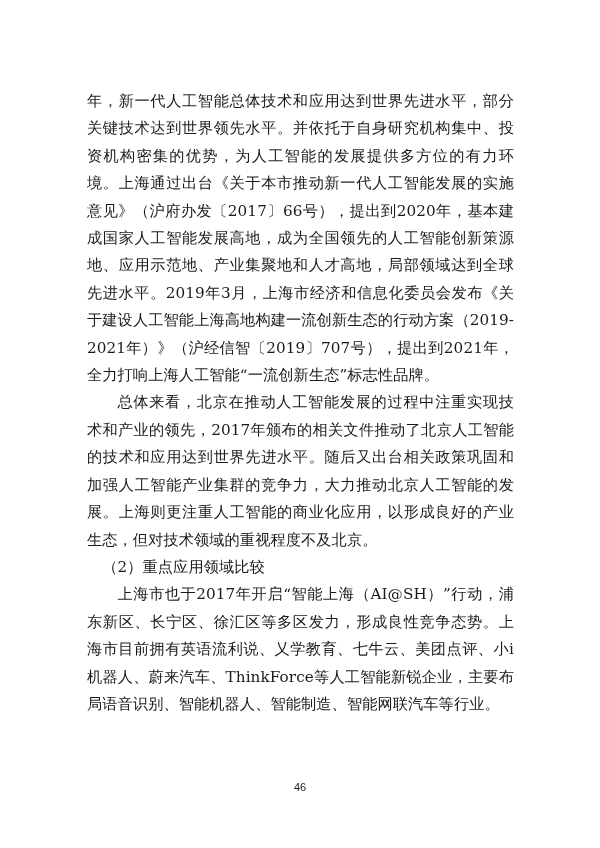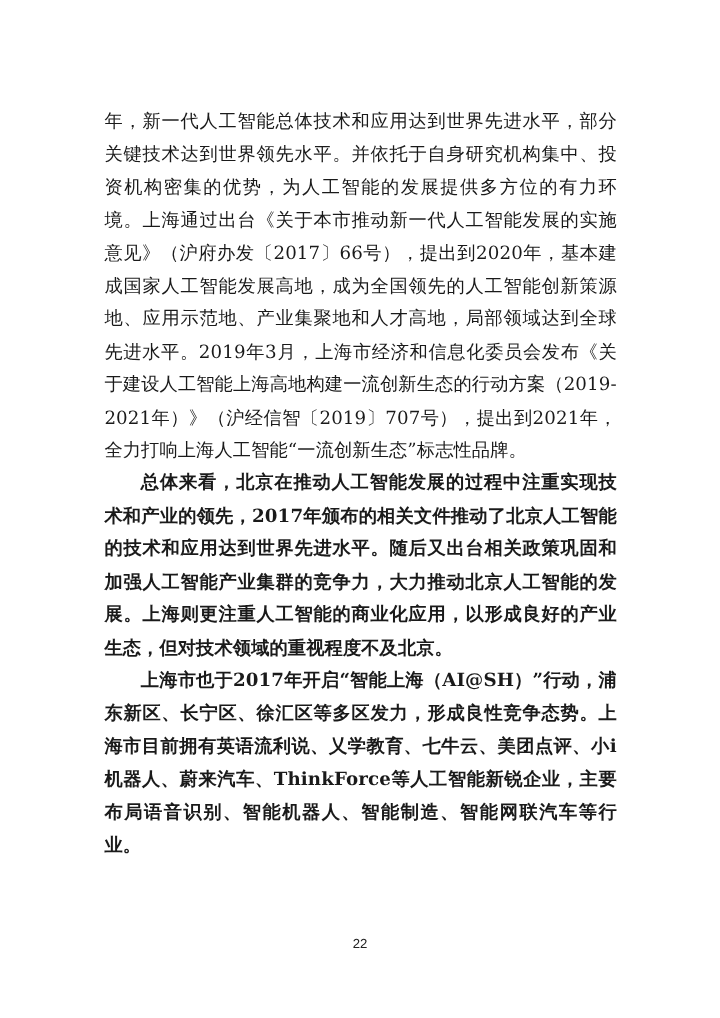--- a/index.html
+++ b/index.html
@@ -11,35 +11,36 @@
     width: 427px;
     font-family: "DejaVu Serif", "Liberation Serif", serif;
     font-size: 15.2px;
     line-height: 27.4px;
     color: #1a1a1a;
     text-align: justify;
     text-justify: inter-character;
     letter-spacing: 0.1px;
   }
   .page p { margin: 0; }
-  .indent { text-indent: 2em; font-weight: bold; }
+  .indent { text-indent: 2em; }
   .heading { text-indent: 1em; }
   .page-number {
     position: absolute;
     left: 0; width: 600px;
     top: 781px;
     text-align: center;
     font-family: "Liberation Sans", "DejaVu Sans", sans-serif;
     font-size: 11px;
     color: #222;
   }
 </style>
 </head>
 <body>
 
 <div class="page">
   <p>年，新一代人工智能总体技术和应用达到世界先进水平，部分关键技术达到世界领先水平。并依托于自身研究机构集中、投资机构密集的优势，为人工智能的发展提供多方位的有力环境。上海通过出台《关于本市推动新一代人工智能发展的实施意见》（沪府办发〔2017〕66号），提出到2020年，基本建成国家人工智能发展高地，成为全国领先的人工智能创新策源地、应用示范地、产业集聚地和人才高地，局部领域达到全球先进水平。2019年3月，上海市经济和信息化委员会发布《关于建设人工智能上海高地构建一流创新生态的行动方案（2019-2021年）》（沪经信智〔2019〕707号），提出到2021年，全力打响上海人工智能“一流创新生态”标志性品牌。</p>
   <p class="indent">总体来看，北京在推动人工智能发展的过程中注重实现技术和产业的领先，2017年颁布的相关文件推动了北京人工智能的技术和应用达到世界先进水平。随后又出台相关政策巩固和加强人工智能产业集群的竞争力，大力推动北京人工智能的发展。上海则更注重人工智能的商业化应用，以形成良好的产业生态，但对技术领域的重视程度不及北京。</p>
+  <p class="heading">（2）重点应用领域比较</p>
   <p class="indent">上海市也于2017年开启“智能上海（AI@SH）”行动，浦东新区、长宁区、徐汇区等多区发力，形成良性竞争态势。上海市目前拥有英语流利说、乂学教育、七牛云、美团点评、小i机器人、蔚来汽车、ThinkForce等人工智能新锐企业，主要布局语音识别、智能机器人、智能制造、智能网联汽车等行业。</p>
 
 </div>
 
-<div class="page-number">22</div>
+<div class="page-number">46</div>
 
 </body></html>

